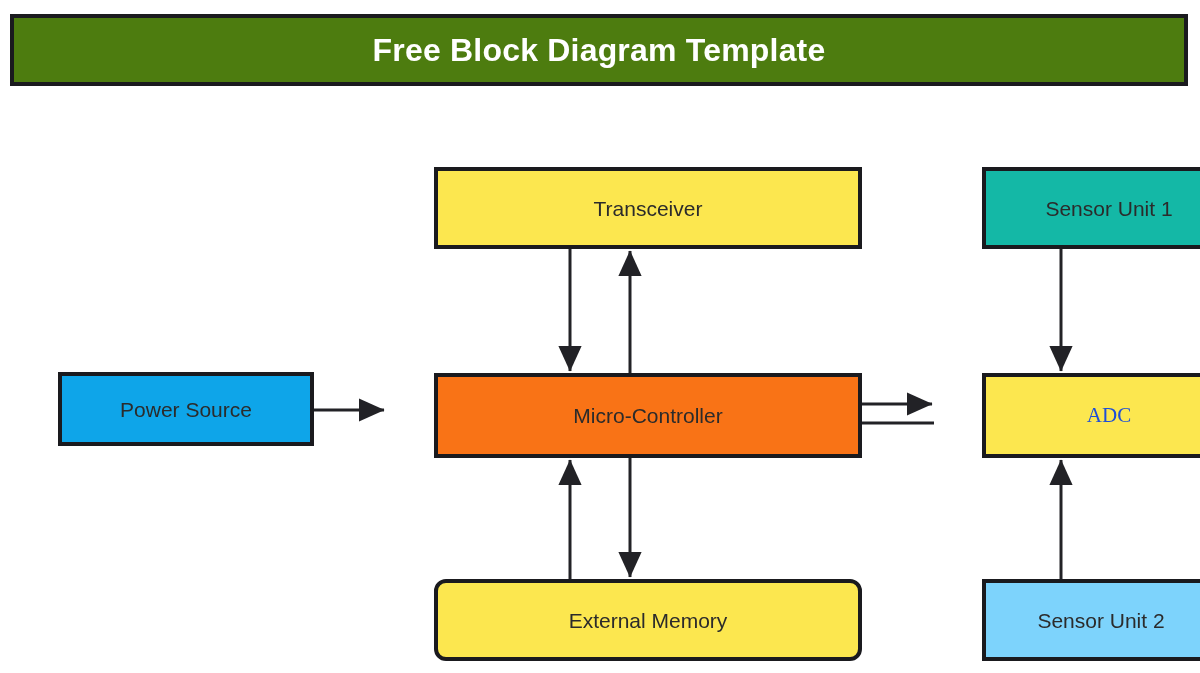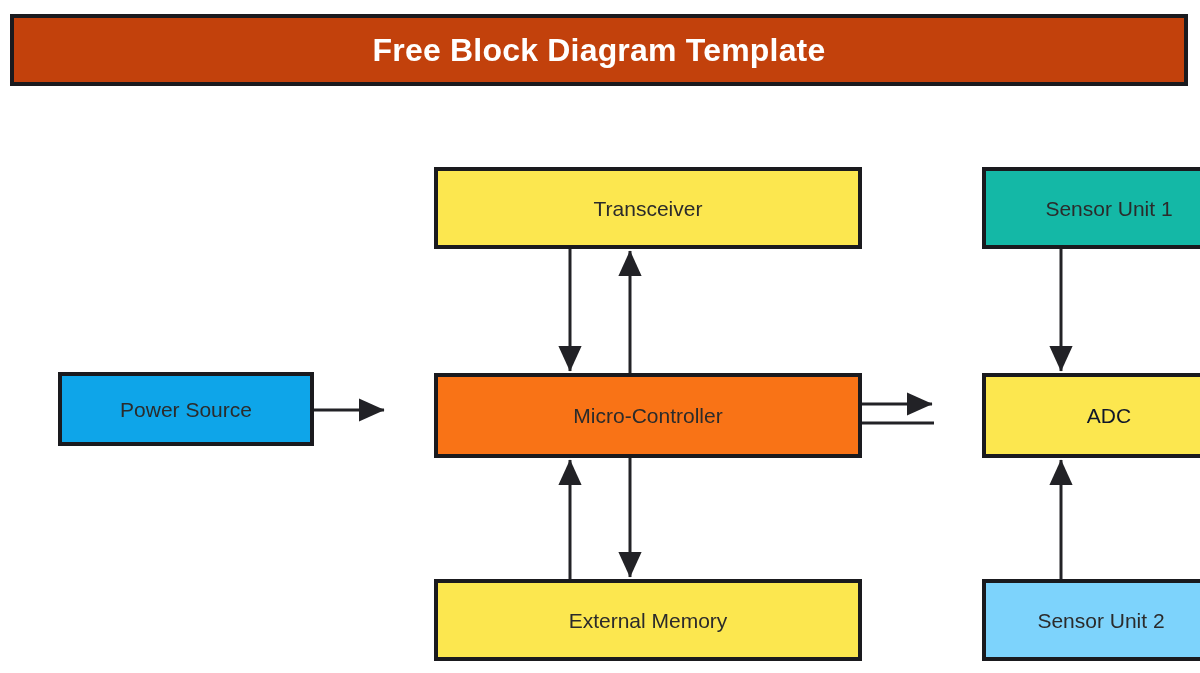--- a/index.html
+++ b/index.html
@@ -21,21 +21,21 @@
   }
 
   
   .title-banner {
     position: absolute;
     left: 10px;
     top: 14px;
     width: 1178px;
     height: 72px;
     box-sizing: border-box;
-    background: #c2410c;
+    background: #4d7c0f;
     border: 4px solid #1a1a1e;
     display: flex;
     align-items: center;
     justify-content: center;
   }
   .title-text {
     color: #ffffff;
     font-family: "Liberation Sans", sans-serif;
     font-size: 32px;
     font-weight: bold;
@@ -120,27 +120,27 @@
   <div id="block-layer">
       <div class="block" style="left: 10px; top: 372px; width: 256px; height: 74px; background: #0ea5e9; border-color: rgb(26, 26, 30);">
         <div class="block-label" style="color: rgb(43, 43, 43);">Power Source</div>
       </div>
       <div class="block" style="left: 386px; top: 167px; width: 428px; height: 82px; background: rgb(252, 231, 79); border-color: rgb(26, 26, 30);">
         <div class="block-label" style="color: rgb(43, 43, 43);">Transceiver</div>
       </div>
       <div class="block" style="left: 386px; top: 373px; width: 428px; height: 85px; background: #f97316; border-color: rgb(26, 26, 30);">
         <div class="block-label" style="color: rgb(43, 43, 43);">Micro-Controller</div>
       </div>
-      <div class="block" style="left: 386px; top: 579px; width: 428px; height: 82px; background: rgb(252, 231, 79); border-color: rgb(26, 26, 30);">
+      <div class="block" style="left: 386px; top: 579px; width: 428px; height: 82px; background: rgb(252, 231, 79); border-color: rgb(26, 26, 30); border-radius: 12px;">
         <div class="block-label" style="color: rgb(43, 43, 43);">External Memory</div>
       </div>
       <div class="block" style="left: 934px; top: 167px; width: 254px; height: 82px; background: #14b8a6; border-color: rgb(26, 26, 30);">
         <div class="block-label" style="color: rgb(43, 43, 43);">Sensor Unit 1</div>
       </div>
       <div class="block" style="left: 934px; top: 373px; width: 254px; height: 85px; background: rgb(252, 231, 79); border-color: rgb(26, 26, 30);">
-        <div class="block-label" style="color: #0f172a;">ADC</div>
+        <div class="block-label" style="color: #1d4ed8; font-family: Liberation Serif, serif;">ADC</div>
       </div>
       <div class="block" style="left: 934px; top: 579px; width: 238px; height: 82px; background: #7dd3fc; border-color: rgb(26, 26, 30);">
         <div class="block-label" style="color: rgb(43, 43, 43);">Sensor Unit 2</div>
       </div>
     </div>
 
 </div>
 
 </body></html>

